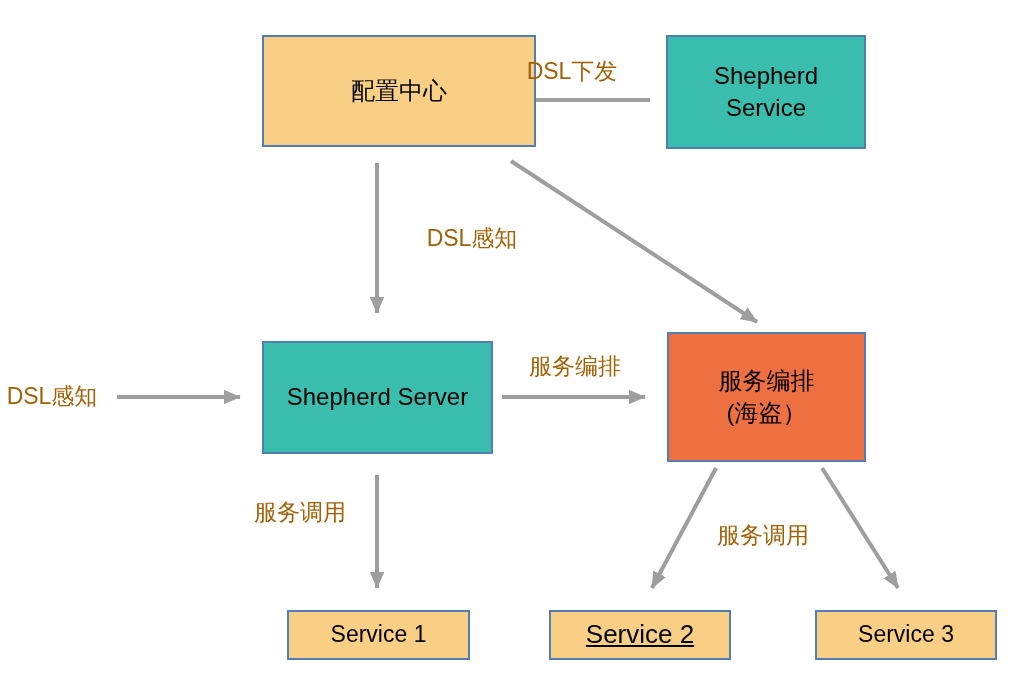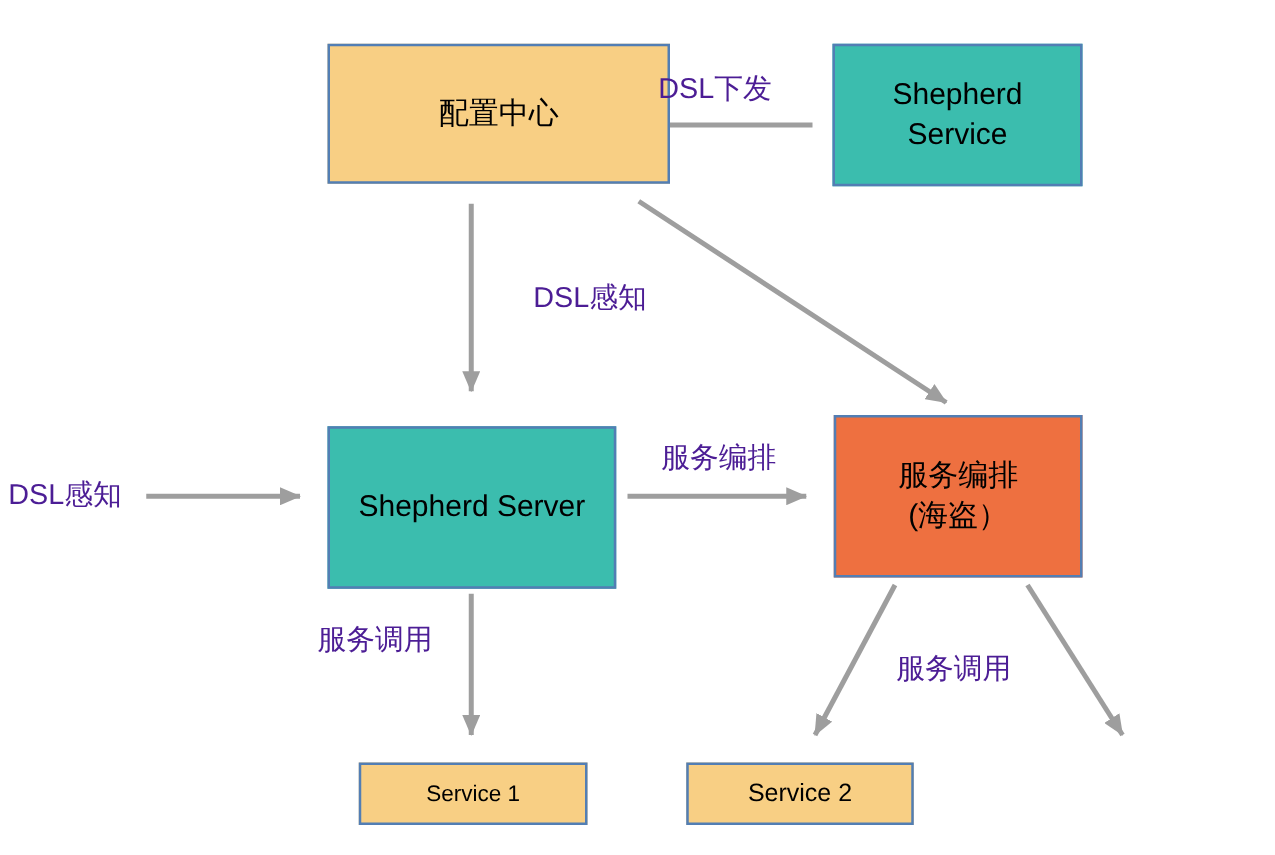--- a/index.html
+++ b/index.html
@@ -34,30 +34,30 @@
     color: #000000;
     font-size: 24px;
     line-height: 1.35;
   }
   .node.yellow { background: #F8CF84; }
   .node.teal   { background: #3BBDAE; }
   .node.orange { background: #EE7040; }
 
   .node-config-center        { left: 262px; top: 35px;  width: 274px; height: 112px; }
   .node-shepherd-portal      { left: 666px; top: 35px;  width: 200px; height: 114px; text-align: right; }
-  .node-shepherd-server      { left: 262px; top: 341px; width: 231px; height: 130px; }
+  .node-shepherd-server      { left: 262px; top: 341px; width: 231px; height: 113px; }
   .node-service-orchestration{ left: 667px; top: 332px; width: 199px; height: 130px; }
-  .node-service-1            { left: 287px; top: 610px; width: 183px; height: 50px; font-size: 18px; }
-  .node-service-2            { left: 549px; top: 610px; width: 182px; height: 50px; font-size: 20px; }
+  .node-service-1            { left: 287px; top: 610px; width: 183px; height: 50px; font-size: 23px; }
+  .node-service-2            { left: 549px; top: 610px; width: 182px; height: 50px; font-size: 26px; text-decoration: underline; }
   .node-service-3            { left: 815px; top: 610px; width: 182px; height: 50px; font-size: 23px; }
 
   .edge-label {
     position: absolute;
     transform: translate(-50%, -50%);
-    color: #4c1d95;
+    color: #a16207;
     font-size: 23px;
     white-space: nowrap;
   }
   .lbl-dsl-deploy   { left: 572px; top: 71px;  }
   .lbl-dsl-sense    { left: 472px; top: 220px; margin-top: 18px; }
   .lbl-api-request  { left: 52px;  top: 396px; }
   .lbl-orchestration{ left: 575px; top: 366px; }
   .lbl-call-left    { left: 300px; top: 512px; }
   .lbl-call-right   { left: 763px; top: 535px; }
 </style>
@@ -101,20 +101,23 @@
   </div>
 
   <div class="node yellow node-service-1">
     <span>Service 1</span>
   </div>
 
   <div class="node yellow node-service-2">
     <span>Service 2</span>
   </div>
 
+  <div class="node yellow node-service-3">
+    <span>Service 3</span>
+  </div>
 
   <div class="edge-label lbl-dsl-deploy">DSL下发</div>
   <div class="edge-label lbl-dsl-sense">DSL感知</div>
   <div class="edge-label lbl-api-request">DSL感知</div>
   <div class="edge-label lbl-orchestration">服务编排</div>
   <div class="edge-label lbl-call-left">服务调用</div>
   <div class="edge-label lbl-call-right">服务调用</div>
 
 </div>
 

